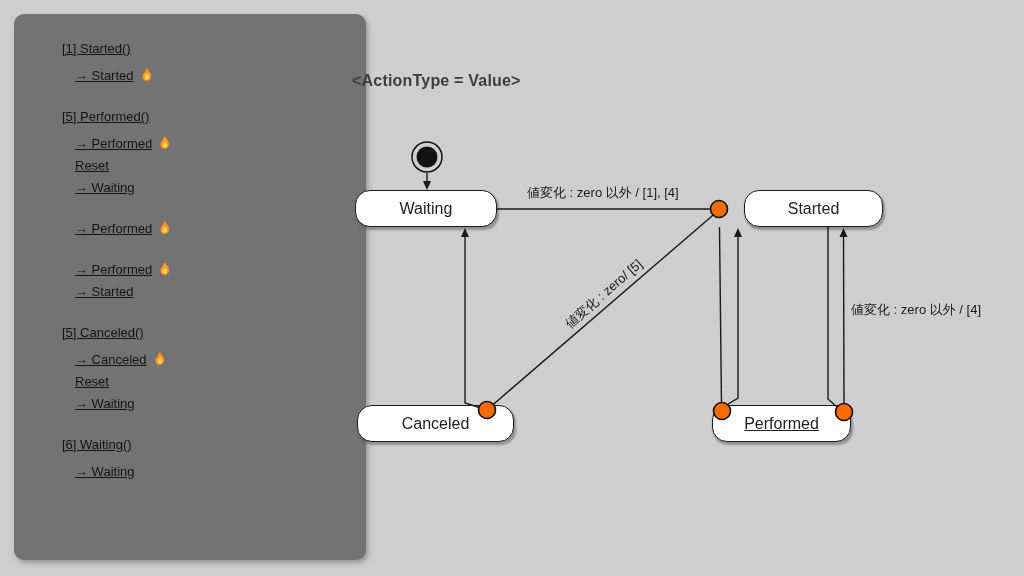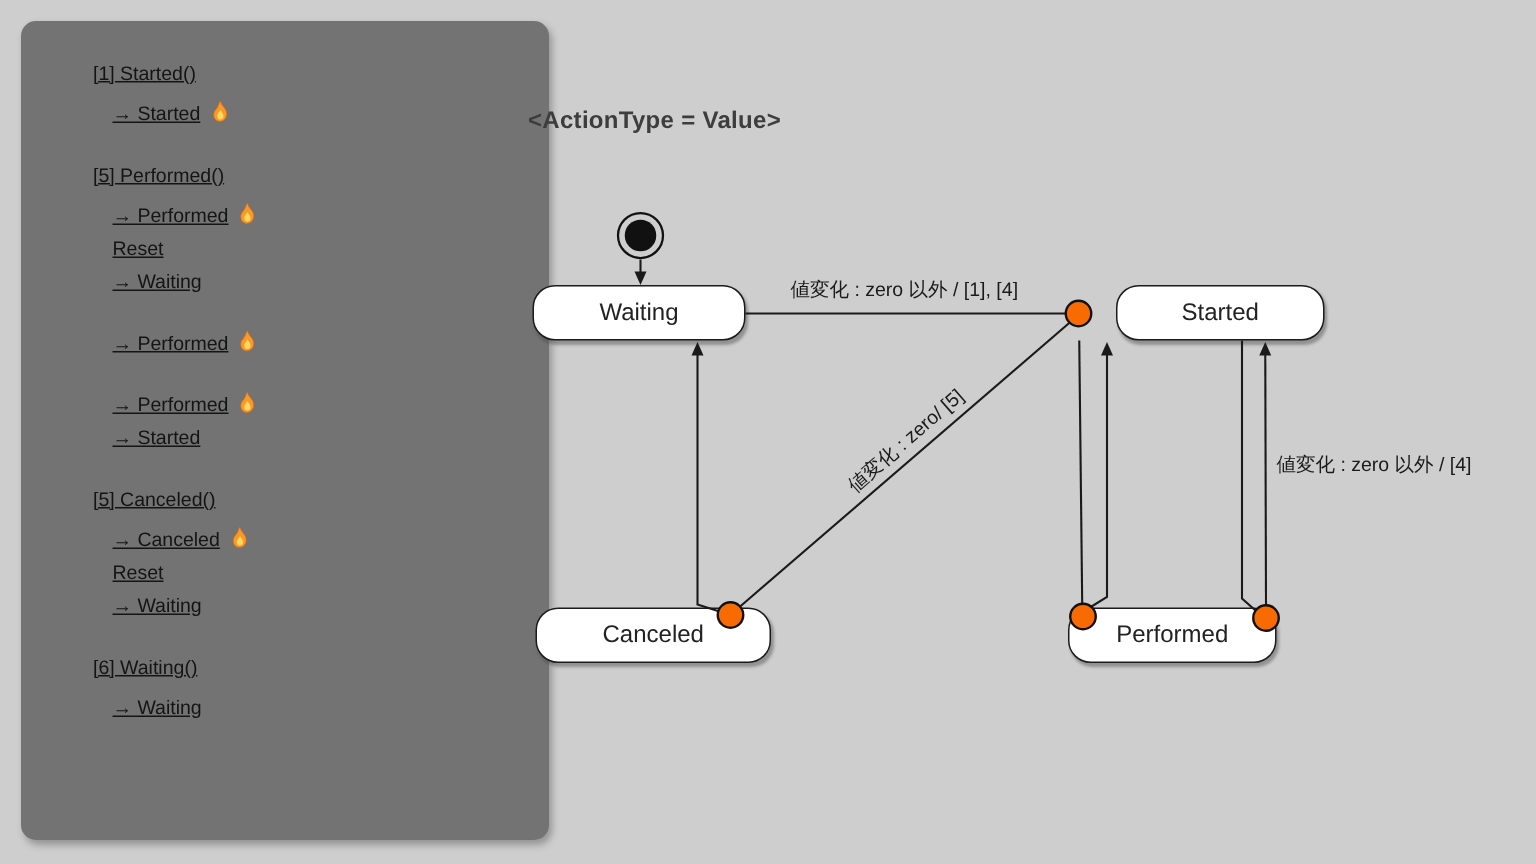--- a/index.html
+++ b/index.html
@@ -36,21 +36,21 @@
   .state{
     position:absolute;height:37px;box-sizing:border-box;
     background:#ffffff;border:1.6px solid #1b1b1b;border-radius:15px;
     display:flex;align-items:center;justify-content:center;
     font-size:16px;color:#222;z-index:2;
     box-shadow:1.5px 2.5px 2px rgba(70,70,70,.45);
   }
   #state-waiting  {left:355px;top:190px;width:142px;}
   #state-started  {left:712px;top:190px;width:139px;margin-left:32px;}
   #state-canceled {left:357px;top:405px;width:157px;}
-  #state-performed{left:712px;top:405px;width:139px;}
+  #state-performed{left:712px;top:405px;width:139px;text-decoration:underline;}
 
   .edges{
     position:absolute;left:0;top:0;width:1024px;height:576px;
     z-index:3;pointer-events:none;
   }
 
   .tr-label{
     position:absolute;font-size:13px;color:#1a1a1a;z-index:4;white-space:nowrap;
   }
   #lbl-waiting-started{left:527px;top:184px;}

